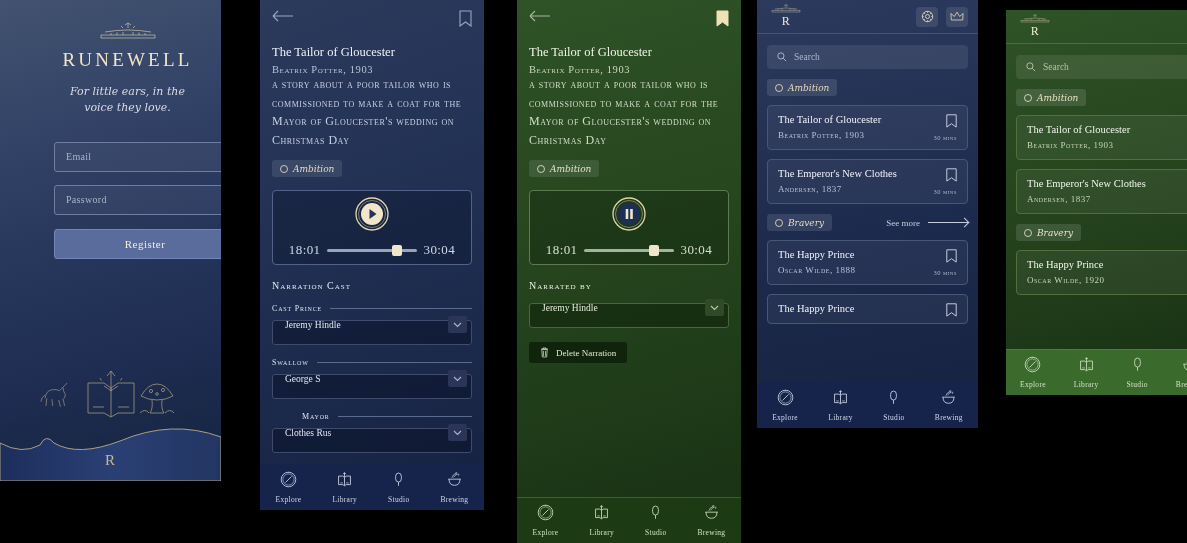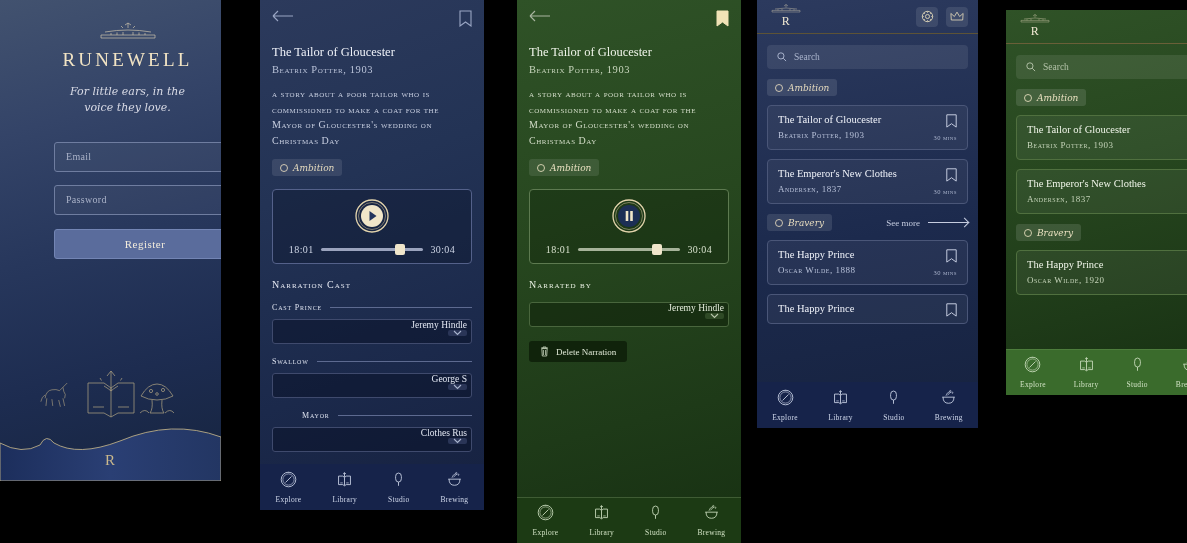--- a/index.html
+++ b/index.html
@@ -34,37 +34,37 @@
                   justify-content:center; color:#f3ecdc; font-size:11px; letter-spacing:.5px; }
   .scene { position:absolute; left:0; bottom:0; width:100%; height:130px; z-index:2; }
   .scene-mark { position:absolute; left:0; bottom:12px; width:100%; text-align:center;
                 color:#cbb98c; font-size:15px; letter-spacing:1px; z-index:4; }
 
   
   .detail { padding: 10px 12px 0; }
   .topbar { display:flex; justify-content:space-between; align-items:flex-start; height:26px; }
   .story-title { font-size:12.5px; margin-top:9px; }
   .story-author { font-size:10.5px; font-variant: small-caps; letter-spacing:.6px; margin-top:4px; }
-  .story-desc { font-size:10px; font-variant:small-caps; letter-spacing:.5px; line-height:1.55; margin-top:11px; }
+  .story-desc { font-size:12px; font-variant:small-caps; letter-spacing:.5px; line-height:1.55; }
   .chip { display:inline-flex; align-items:center; gap:5px; height:17px; padding:0 8px;
           border-radius:3px; font-size:9px; font-style:italic; font-family:"DejaVu Serif",serif; margin-top:11px; }
   .chip-dot { width:8px; height:8px; border-radius:50%; border:1px solid currentColor; opacity:.85; }
   .player { margin-top:13px; border-radius:4px; height:75px; display:flex;
             flex-direction:column; align-items:center; justify-content:center; }
   .play-wrap { width:34px; height:34px; position:relative; }
   .seekrow { display:flex; align-items:center; gap:7px; margin-top:11px; width:84%; }
-  .time { font-size:10px; font-variant:small-caps; letter-spacing:.4px; }
+  .time { font-size:13px; font-variant:small-caps; letter-spacing:.4px; }
   .track { flex:1; height:3px; border-radius:2px; position:relative; }
   .knob { position:absolute; top:-4px; width:10px; height:11px; border-radius:2px; }
   .sec-head { font-size:10px; font-variant:small-caps; letter-spacing:1px; margin-top:15px; }
   .role-row { display:flex; align-items:center; gap:8px; margin-top:13px; }
   .role-label { font-size:8px; font-variant:small-caps; letter-spacing:.8px; white-space:nowrap; }
   .role-line { flex:1; height:1px; }
   .select { height:25px; border-radius:3px; margin-top:7px; display:flex;
-            align-items:flex-end; justify-content:space-between; padding:0 4px 16px 12px;flex-direction:column; }
+            align-items:center; justify-content:space-between; padding:0 4px 16px 12px; }
   .select span { font-size:9.5px; }
   .caret { width:19px; height:17px; border-radius:2px; display:flex; align-items:center; justify-content:center; }
   .btn-delete { margin-top:14px; height:21px; display:inline-flex; align-items:center; gap:7px;
                 padding:0 11px; border-radius:3px; font-size:9px; }
 
   
   .nav { position:absolute; left:0; bottom:0; width:100%; height:46px; display:flex;
          align-items:center; justify-content:space-around; }
   .nav-item { display:flex; flex-direction:column; align-items:center; gap:3px; }
   .nav-label { font-size:7.5px; letter-spacing:.3px; }

